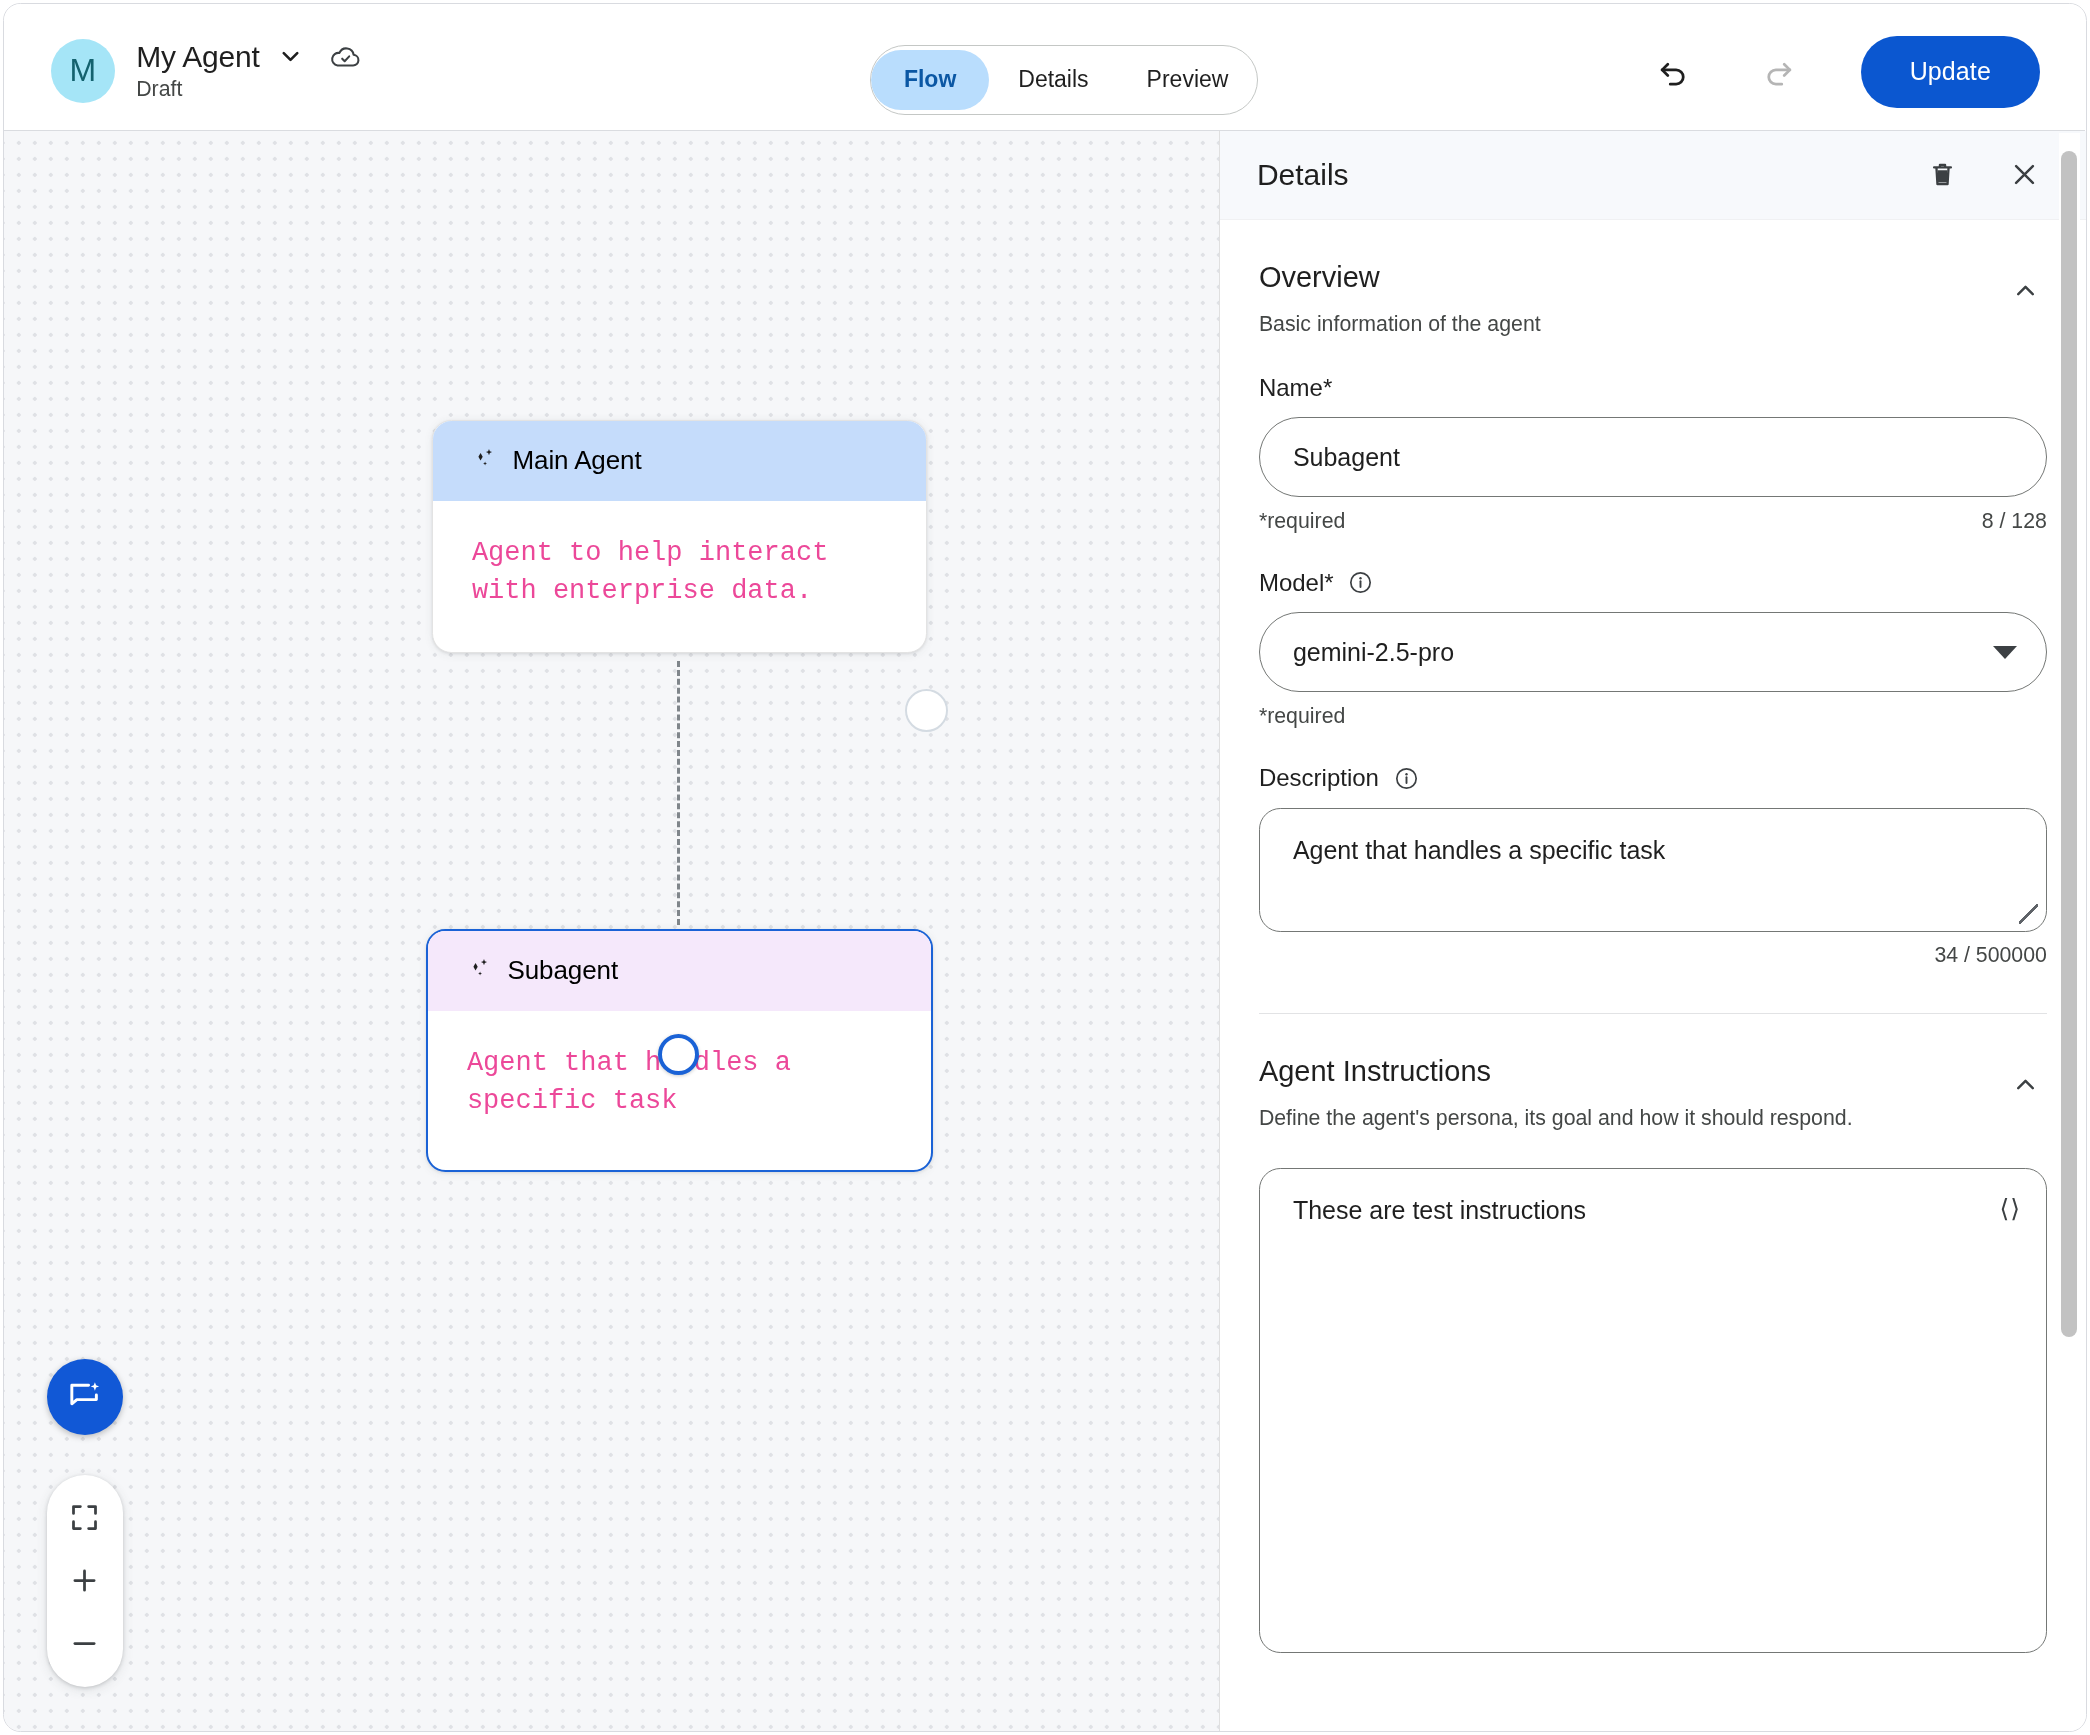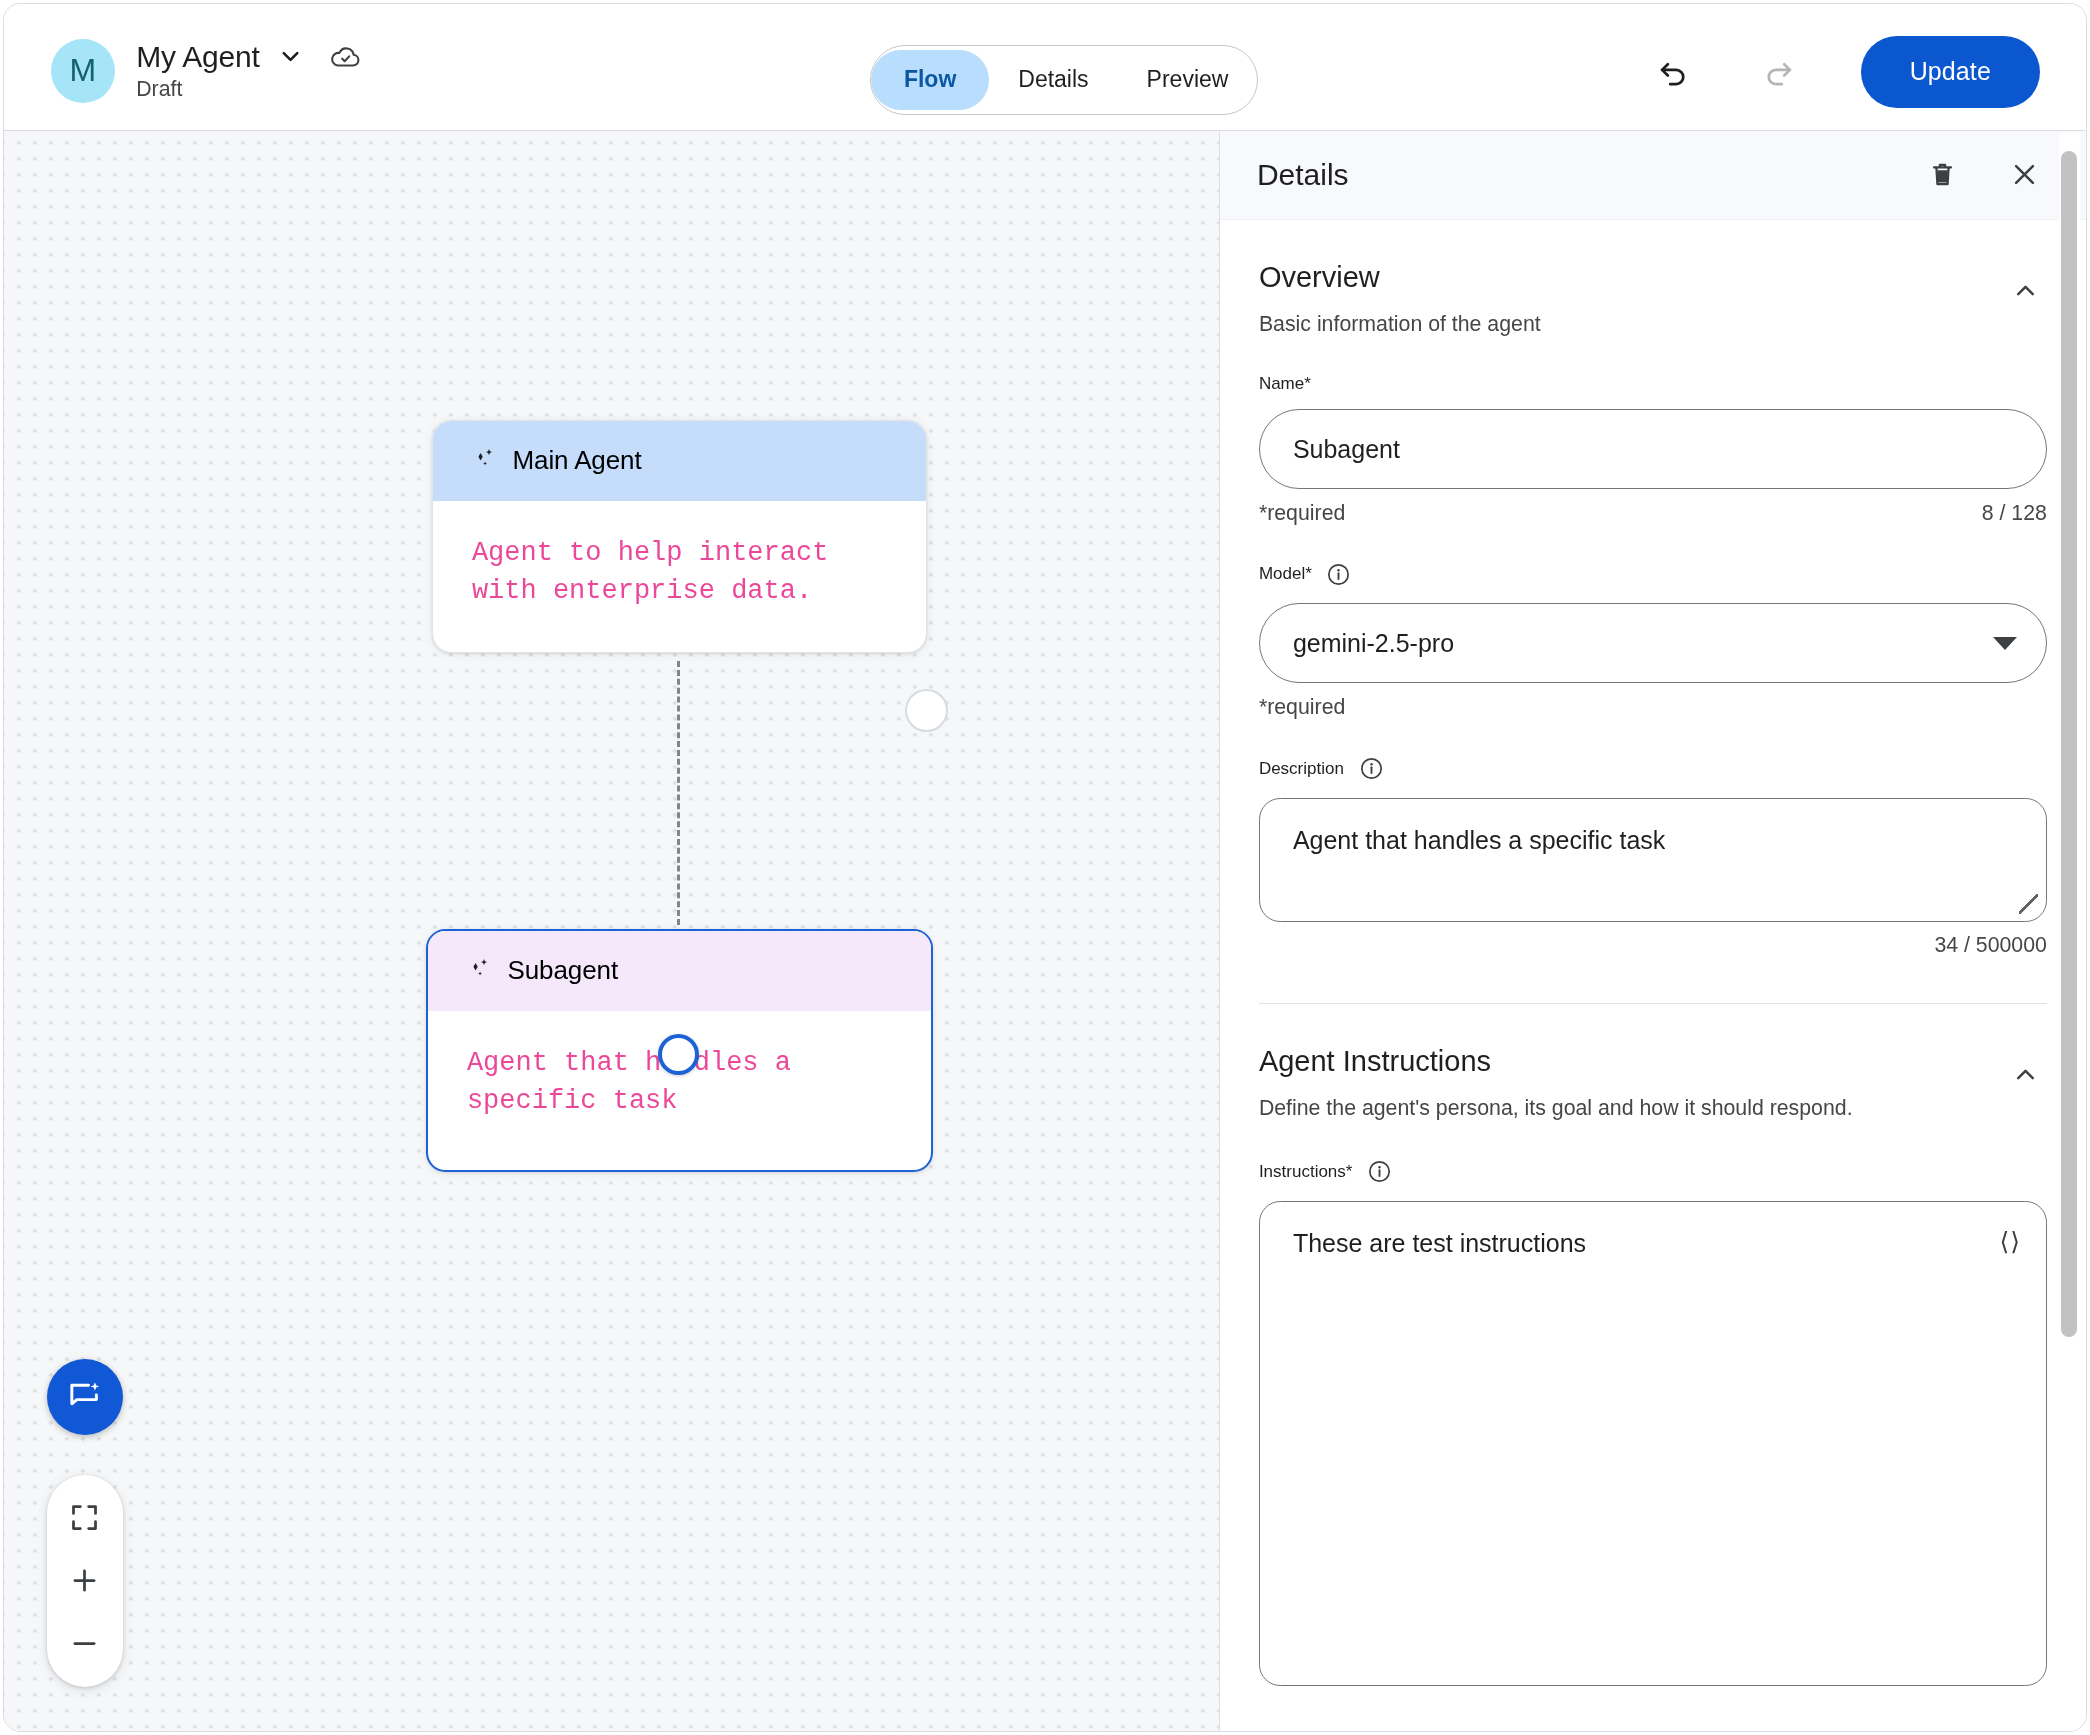--- a/index.html
+++ b/index.html
@@ -227,21 +227,21 @@
     width: 43px; height: 43px; margin-top: 9.7px;
     display: flex; align-items: center; justify-content: center;
     cursor: pointer; color: #3c4043;
   }
 
   .field { margin-top: 35px; }
   .field-label-row {
     display: flex; align-items: center; gap: 13.6px;
   }
   .field-label {
-    font-size: 17px; color: #1f1f1f;
+    font-size: 24px; color: #1f1f1f;
   }
   .info-ic {
     width: 27px; height: 27px; display: inline-flex;
     align-items: center; justify-content: center; cursor: pointer;
   }
   .input-box {
     margin-top: 15.5px;
     height: 80px; border: 1.6px solid #747775; border-radius: 40px;
     display: flex; align-items: center;
     padding: 0 33px;
@@ -518,30 +518,20 @@
             <div class="sec-sub">Define the agent's persona, its goal and how it should respond.</div>
           </div>
           <span class="collapse-ic">
             <svg width="29" height="29" viewBox="0 0 24 24">
                   <path d="M6 15l6-6 6 6" fill="none" stroke="#3c4043" stroke-width="2" stroke-linecap="round" stroke-linejoin="round"></path>
                 </svg>
           </span>
         </div>
 
         <div class="field">
-          <div class="field-label-row">
-            <span class="field-label">Instructions*</span>
-            <span class="info-ic">
-              <svg width="27" height="27" viewBox="0 0 24 24">
-                <circle cx="12" cy="12" r="8.6" fill="none" stroke="#3c4043" stroke-width="1.5"></circle>
-                <path d="M12 10.8v5.2" fill="none" stroke="#3c4043" stroke-width="1.7" stroke-linecap="round"></path>
-                <circle cx="12" cy="8.2" r="1.05" fill="#3c4043"></circle>
-              </svg>
-            </span>
-          </div>
           <div class="textarea-box ta-instr">
             <span>These are test instructions</span>
             <span class="code-ic">⟨⟩</span>
           </div>
         </div>
       </div>
 
     </div>
   </div>
 

